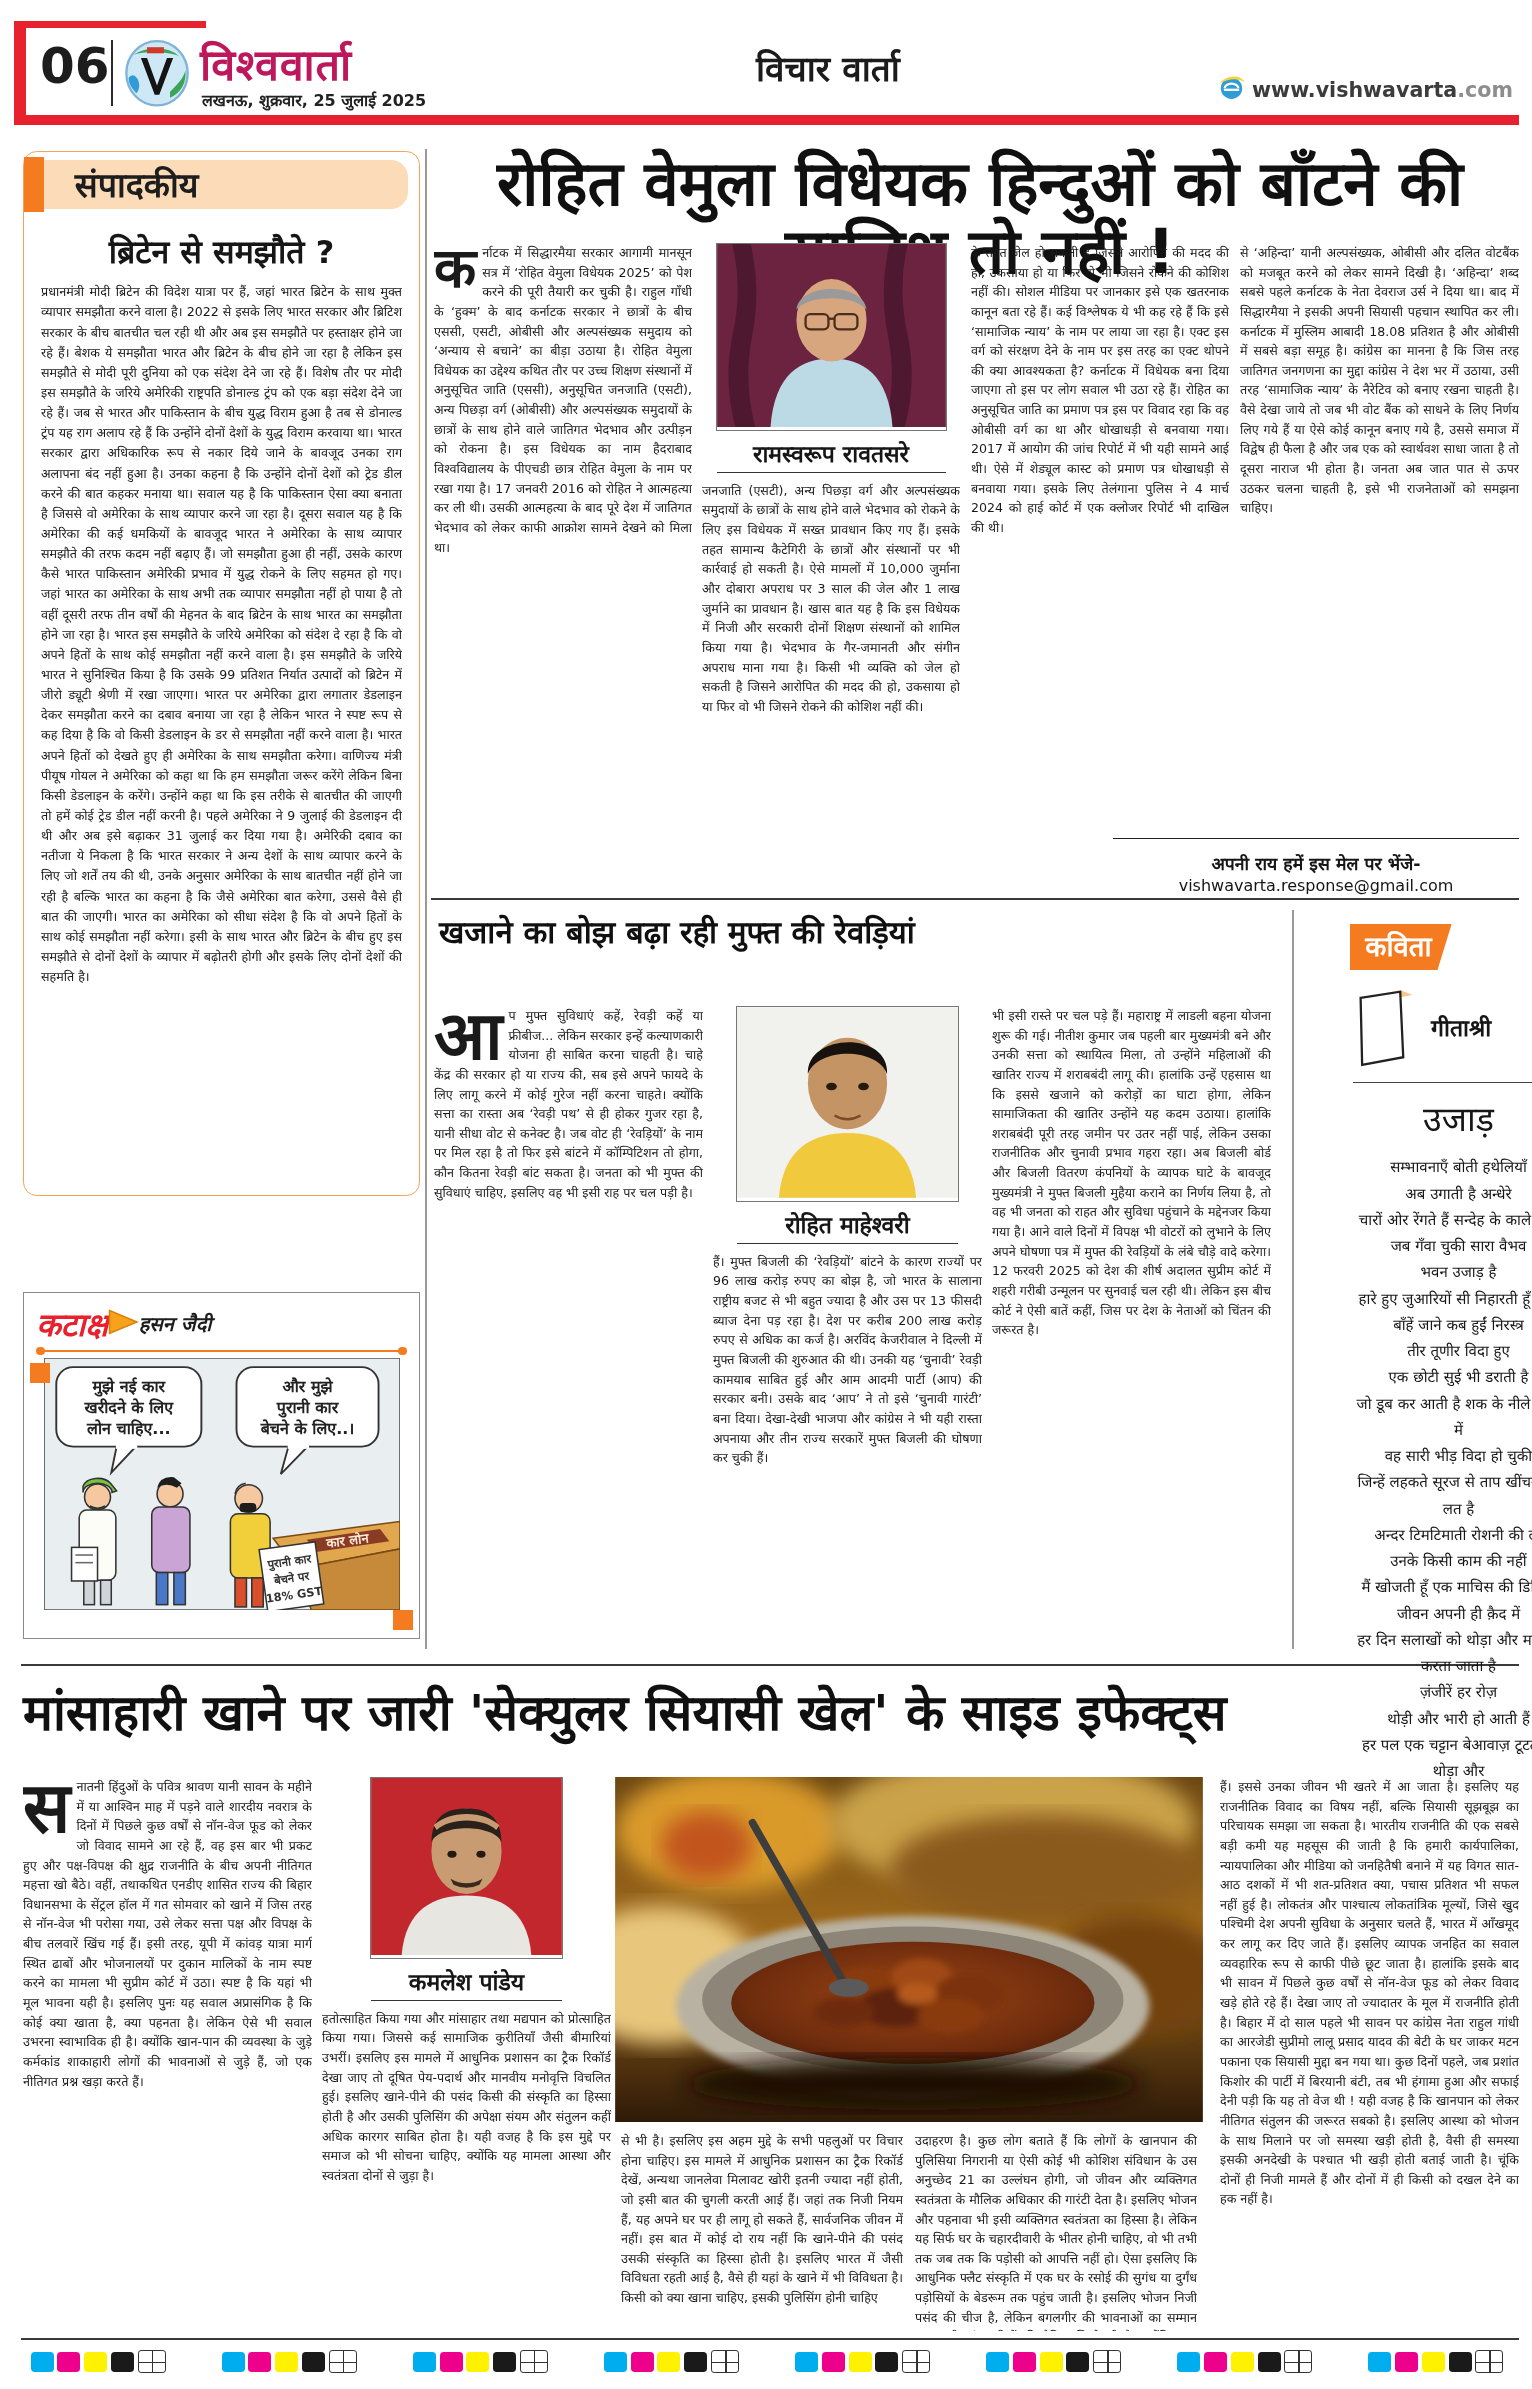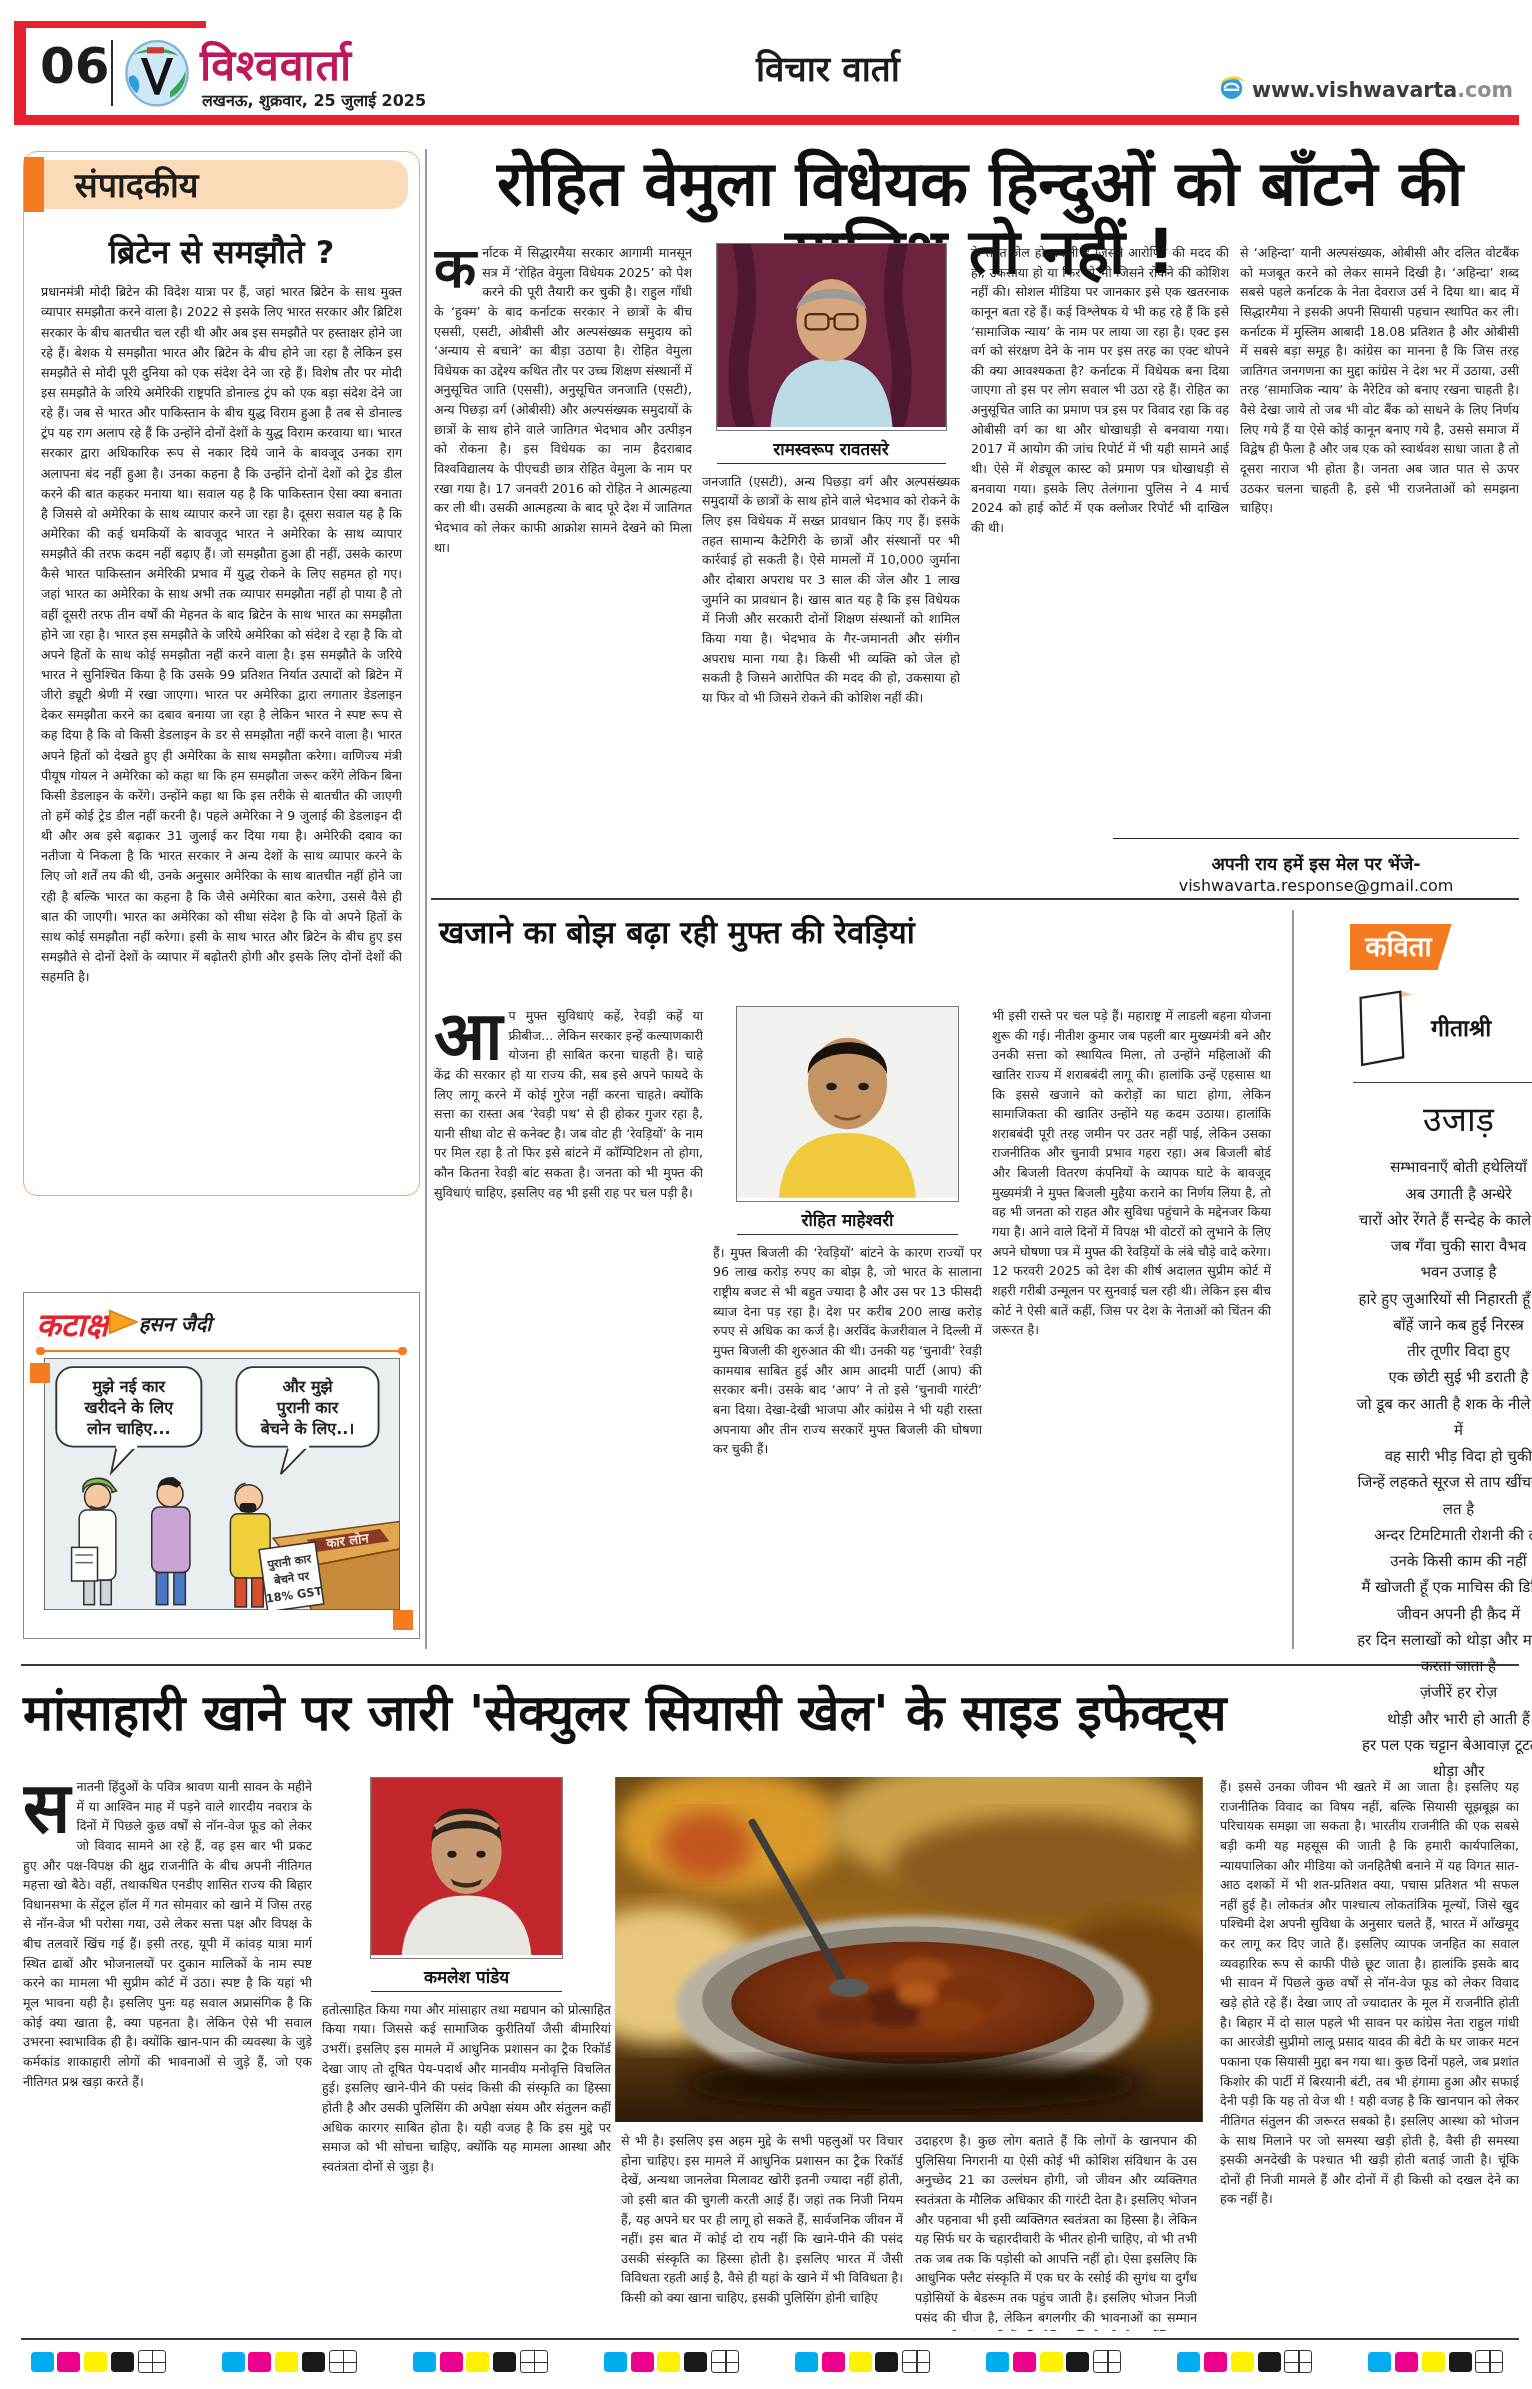--- a/index.html
+++ b/index.html
@@ -25,21 +25,21 @@
   .edit-head span{font-size:34px;font-weight:700;color:#1d1d1d;margin-left:40px;}
   .edit-hl{font-size:32px;font-weight:700;text-align:center;}
   .edit-body{font-size:12.6px;line-height:1.6;}
 
   
   .hl-xl{font-size:62px;font-weight:700;line-height:1.1;color:#101010;}
   .hl-lg{font-size:31px;font-weight:700;line-height:1.1;color:#101010;}
   .body-col{font-size:12.6px;line-height:1.56;color:#1a1a1a;}
   .dropcap{float:left;font-size:55px;line-height:.82;font-weight:700;margin:3.1px 6.1px 0 0;}
   .photo-wrap{border:0.8px solid #777;}
-  .caption{font-size:17px;font-weight:700;text-align:center;padding:6.1px 0 3.1px 0;border-bottom:1.5px solid #333;margin-bottom:6.1px;}
+  .caption{font-size:23px;font-weight:700;text-align:center;padding:6.1px 0 3.1px 0;border-bottom:1.5px solid #333;margin-bottom:6.1px;}
   .feedback{border-top:1.5px solid #222;padding-top:12.2px;font-size:17.6px;font-weight:700;text-align:center;}
   .feedback .mail{font-family:"DejaVu Sans",sans-serif;font-weight:400;font-size:16px;}
 
   
   .poem-label{background:#f47b20;color:#fff;font-size:27.5px;font-weight:700;
               padding:3.1px 20px 6.1px 15.3px;display:inline-block;
               clip-path:polygon(0 0,100% 0,86% 100%,0 100%);}
   .poet{font-size:23px;font-weight:700;}
   .poem-title{font-size:34px;font-weight:400;text-align:center;}
   .pline{font-size:15px;line-height:1.75;text-align:center;}

